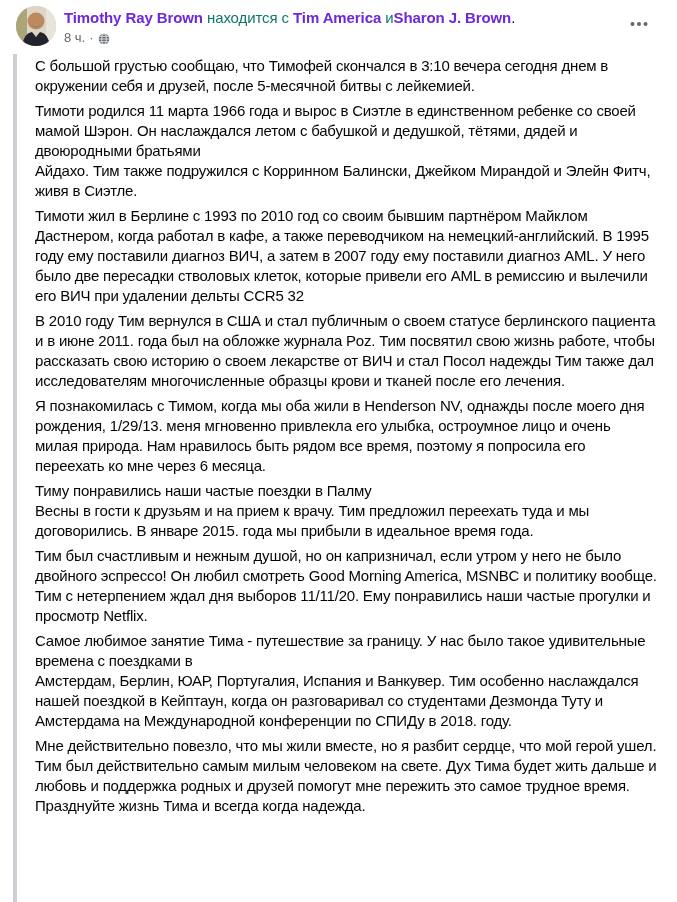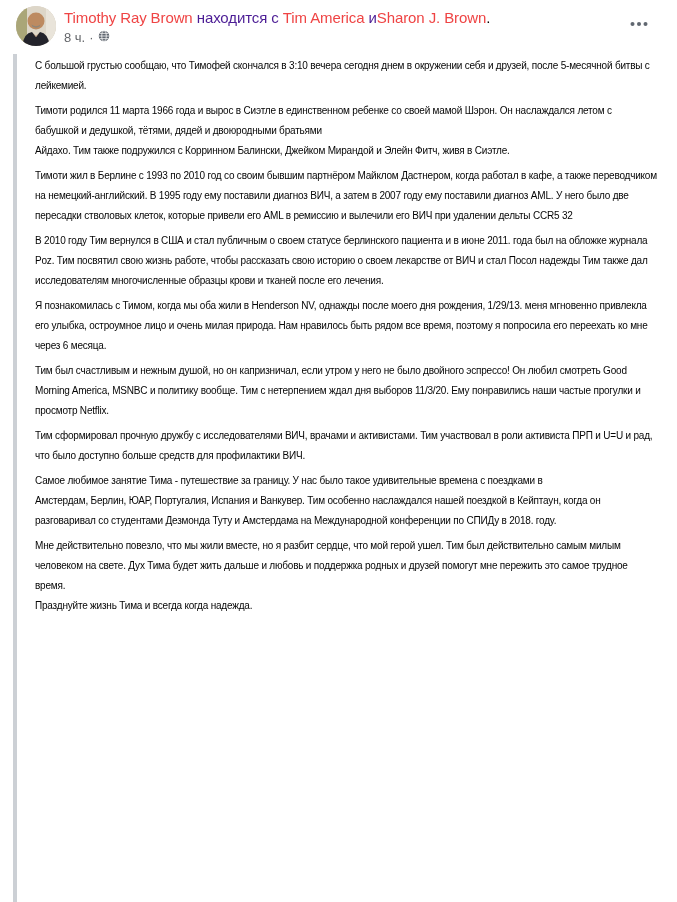--- a/index.html
+++ b/index.html
@@ -27,25 +27,25 @@
     background:#d8d0c2;
   }
   .avatar svg{display:block;width:40px;height:40px;}
   .head-text{margin-left:8px;flex:1;min-width:0;}
   .name-line{
     font-size:15px;
     line-height:19px;
     letter-spacing:-0.1px;
     padding-top:2px;
   }
-  .name-line .b{font-weight:400;color:#ef4444;cursor:pointer;}
-  .name-line .c{color:#4c1d95;}
+  .name-line .b{font-weight:700;color:#6d28d9;cursor:pointer;}
+  .name-line .c{color:#0f766e;}
   .meta-line{
     display:flex;
-    align-items:flex-start;
+    align-items:flex-end;
     gap:4px;
     font-size:13px;
     color:#65676b;
     margin-top:3px;
   }
   .meta-line .ts{cursor:pointer;}
   .globe{width:12px;height:12px;display:inline-block;}
   .more-btn{
     position:absolute;
     right:22px;top:12px;
@@ -67,21 +67,21 @@
     position:absolute;
     left:13px;top:0;bottom:0;
     width:4px;
     background:#ccd0d5;
   }
   .post-text{
     margin:0 20px 0 35px;
   }
   .post-text p{
     margin:0 0 5px 0;
-    font-size:10px;
+    font-size:15px;
     line-height:20px;
     letter-spacing:-0.2px;
     white-space:pre-line;
     color:#050505;
   }
   .post-text p:first-child{margin-top:2px;}
 </style>
 </head>
 <body>
 
@@ -135,22 +135,23 @@
 
   <div class="post-content">
     <div class="quote-bar"></div>
     <div class="post-text">
       <p>С большой грустью сообщаю, что Тимофей скончался в 3:10 вечера сегодня днем в окружении себя и друзей, после 5-месячной битвы с лейкемией.</p>
       <p>Тимоти родился 11 марта 1966 года и вырос в Сиэтле в единственном ребенке со своей мамой Шэрон. Он наслаждался летом с бабушкой и дедушкой, тётями, дядей и двоюродными братьями
 Айдахо. Тим также подружился с Корринном Балински, Джейком Мирандой и Элейн Фитч, живя в Сиэтле.</p>
       <p>Тимоти жил в Берлине с 1993 по 2010 год со своим бывшим партнёром Майклом Дастнером, когда работал в кафе, а также переводчиком на немецкий-английский. В 1995 году ему поставили диагноз ВИЧ, а затем в 2007 году ему поставили диагноз AML. У него было две пересадки стволовых клеток, которые привели его AML в ремиссию и вылечили его ВИЧ при удалении дельты CCR5 32</p>
       <p>В 2010 году Тим вернулся в США и стал публичным о своем статусе берлинского пациента и в июне 2011. года был на обложке журнала Poz. Тим посвятил свою жизнь работе, чтобы рассказать свою историю о своем лекарстве от ВИЧ и стал Посол надежды Тим также дал исследователям многочисленные образцы крови и тканей после его лечения.</p>
       <p>Я познакомилась с Тимом, когда мы оба жили в Henderson NV, однажды после моего дня рождения, 1/29/13. меня мгновенно привлекла его улыбка, остроумное лицо и очень милая природа. Нам нравилось быть рядом все время, поэтому я попросила его переехать ко мне через 6 месяца.</p>
-      <p>Тим был счастливым и нежным душой, но он капризничал, если утром у него не было двойного эспрессо! Он любил смотреть Good Morning America, MSNBC и политику вообще. Тим с нетерпением ждал дня выборов 11/3/20. Ему понравились наши частые прогулки и просмотр Netflix.</p>
-      <p>Тим сформировал прочную дружбу с исследователями ВИЧ, врачами и активистами. Тим участвовал в роли активиста ПРП и U=U и рад, что было доступно больше средств для профилактики ВИЧ.</p>
+      <p>Тиму понравились наши частые поездки в Палму
+Весны в гости к друзьям и на прием к врачу. Тим предложил переехать туда и мы договорились. В январе 2015. года мы прибыли в идеальное время года.</p>
+      <p>Тим был счастливым и нежным душой, но он капризничал, если утром у него не было двойного эспрессо! Он любил смотреть Good Morning America, MSNBC и политику вообще. Тим с нетерпением ждал дня выборов 11/11/20. Ему понравились наши частые прогулки и просмотр Netflix.</p>
       <p>Самое любимое занятие Тима - путешествие за границу. У нас было такое удивительные времена с поездками в
 Амстердам, Берлин, ЮАР, Португалия, Испания и Ванкувер. Тим особенно наслаждался нашей поездкой в Кейптаун, когда он разговаривал со студентами Дезмонда Туту и Амстердама на Международной конференции по СПИДу в 2018. году.</p>
       <p>Мне действительно повезло, что мы жили вместе, но я разбит сердце, что мой герой ушел. Тим был действительно самым милым человеком на свете. Дух Тима будет жить дальше и любовь и поддержка родных и друзей помогут мне пережить это самое трудное время.
 Празднуйте жизнь Тима и всегда когда надежда.</p>
     </div>
   </div>
 
 </div>
 
 </body></html>

